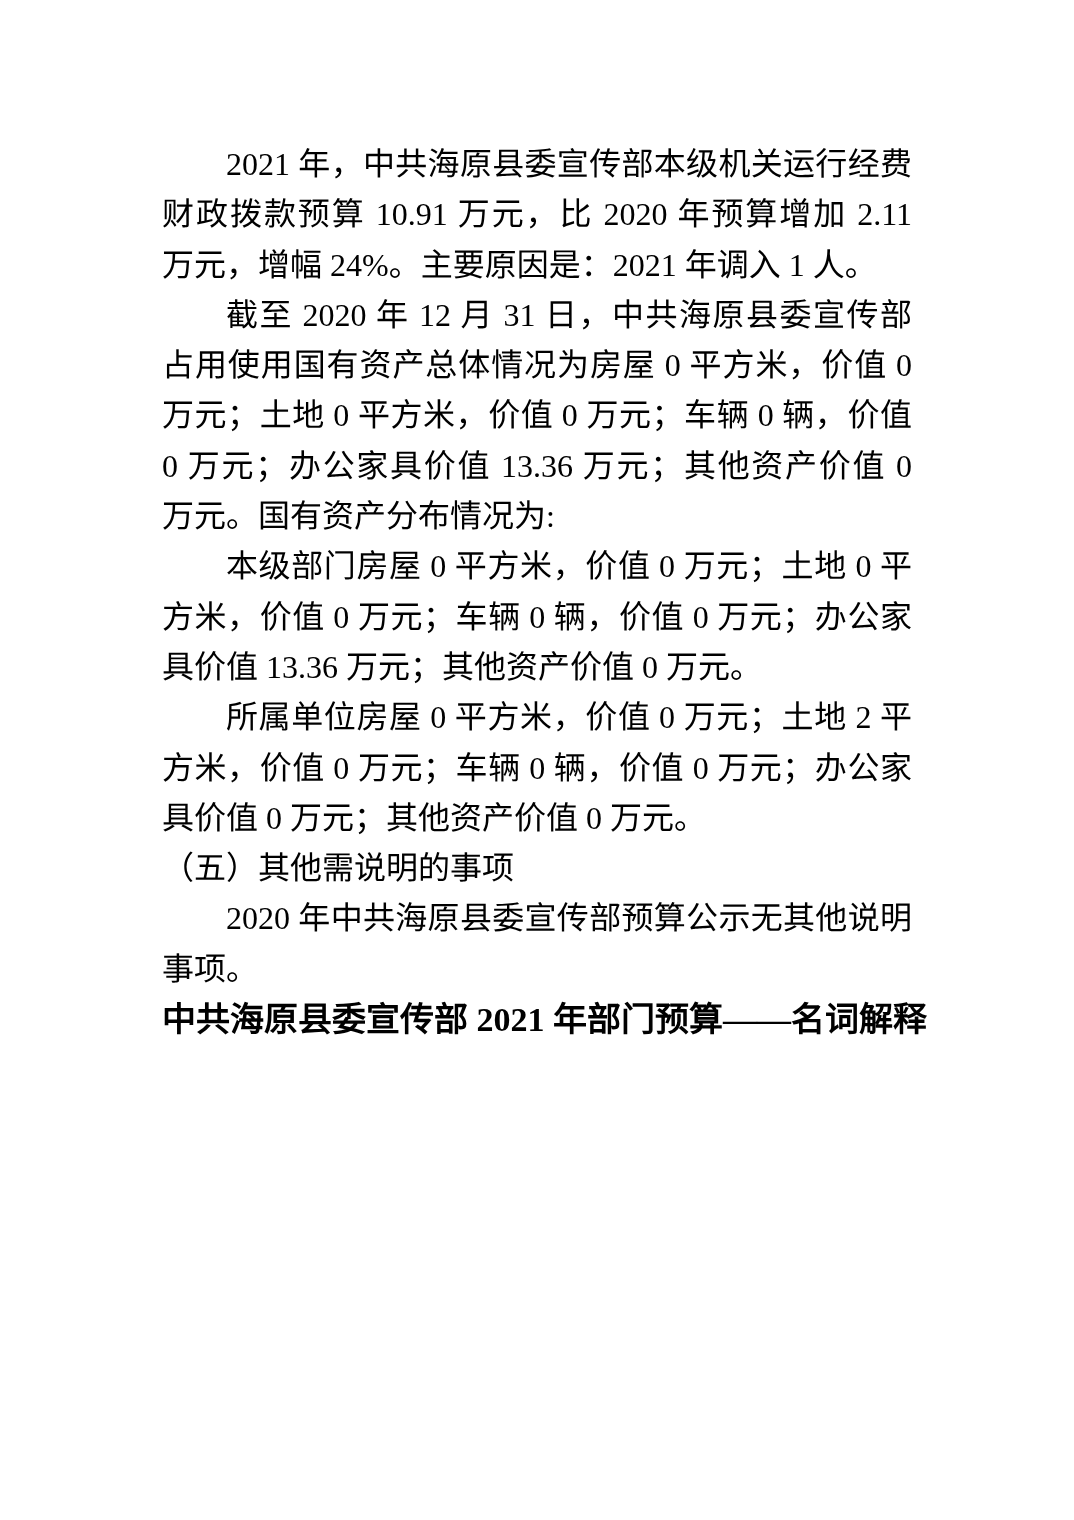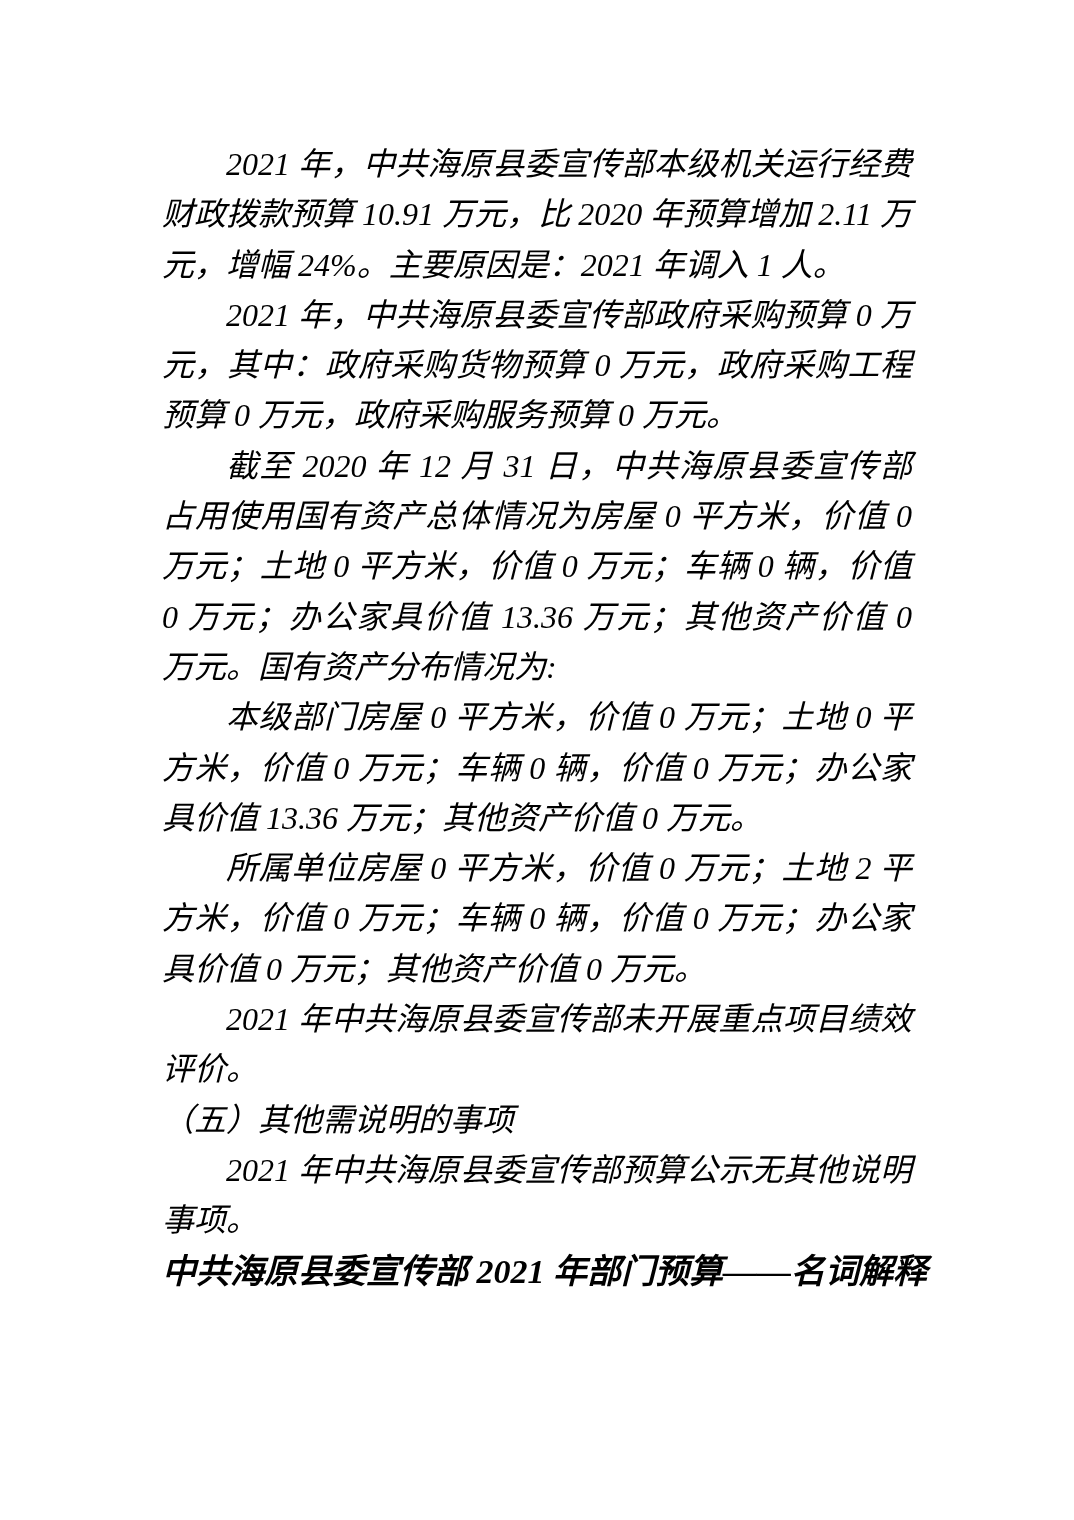--- a/index.html
+++ b/index.html
@@ -8,21 +8,20 @@
     background: #ffffff;
   }
   .page {
     position: relative;
     width: 1022px;
     height: 1520px;
     background: #ffffff;
     color: #000000;
     font-family: "Liberation Serif", "DejaVu Serif", serif;
     overflow: hidden;
-    font-style: italic;
   }
   .content {
     position: absolute;
     left: 162px;
     top: 139px;
     width: 750px;
   }
   p.para {
     margin: 0;
     padding: 0;
@@ -48,22 +47,20 @@
     color: #000000;
     white-space: nowrap;
   }
 </style>
 </head>
 <body>
 
 <div class="page">
   <div class="content">
     <p class="para">2021 年，中共海原县委宣传部本级机关运行经费财政拨款预算 10.91 万元，比 2020 年预算增加 2.11 万元，增幅 24%。主要原因是：2021 年调入 1 人。</p>
-    <p class="para">2021 年，中共海原县委宣传部政府采购预算 0 万元，其中：政府采购货物预算 0 万元，政府采购工程预算 0 万元，政府采购服务预算 0 万元。</p>
     <p class="para">截至 2020 年 12 月 31 日，中共海原县委宣传部占用使用国有资产总体情况为房屋 0 平方米，价值 0 万元；土地 0 平方米，价值 0 万元；车辆 0 辆，价值 0 万元；办公家具价值 13.36 万元；其他资产价值 0 万元。国有资产分布情况为:</p>
     <p class="para">本级部门房屋 0 平方米，价值 0 万元；土地 0 平方米，价值 0 万元；车辆 0 辆，价值 0 万元；办公家具价值 13.36 万元；其他资产价值 0 万元。</p>
     <p class="para">所属单位房屋 0 平方米，价值 0 万元；土地 2 平方米，价值 0 万元；车辆 0 辆，价值 0 万元；办公家具价值 0 万元；其他资产价值 0 万元。</p>
-    <p class="para">2021 年中共海原县委宣传部未开展重点项目绩效评价。</p>
     <p class="para no-indent">（五）其他需说明的事项</p>
-    <p class="para">2021 年中共海原县委宣传部预算公示无其他说明事项。</p>
+    <p class="para">2020 年中共海原县委宣传部预算公示无其他说明事项。</p>
     <p class="closing-heading">中共海原县委宣传部 2021 年部门预算——名词解释</p>
   </div>
 </div>
 
 </body></html>

